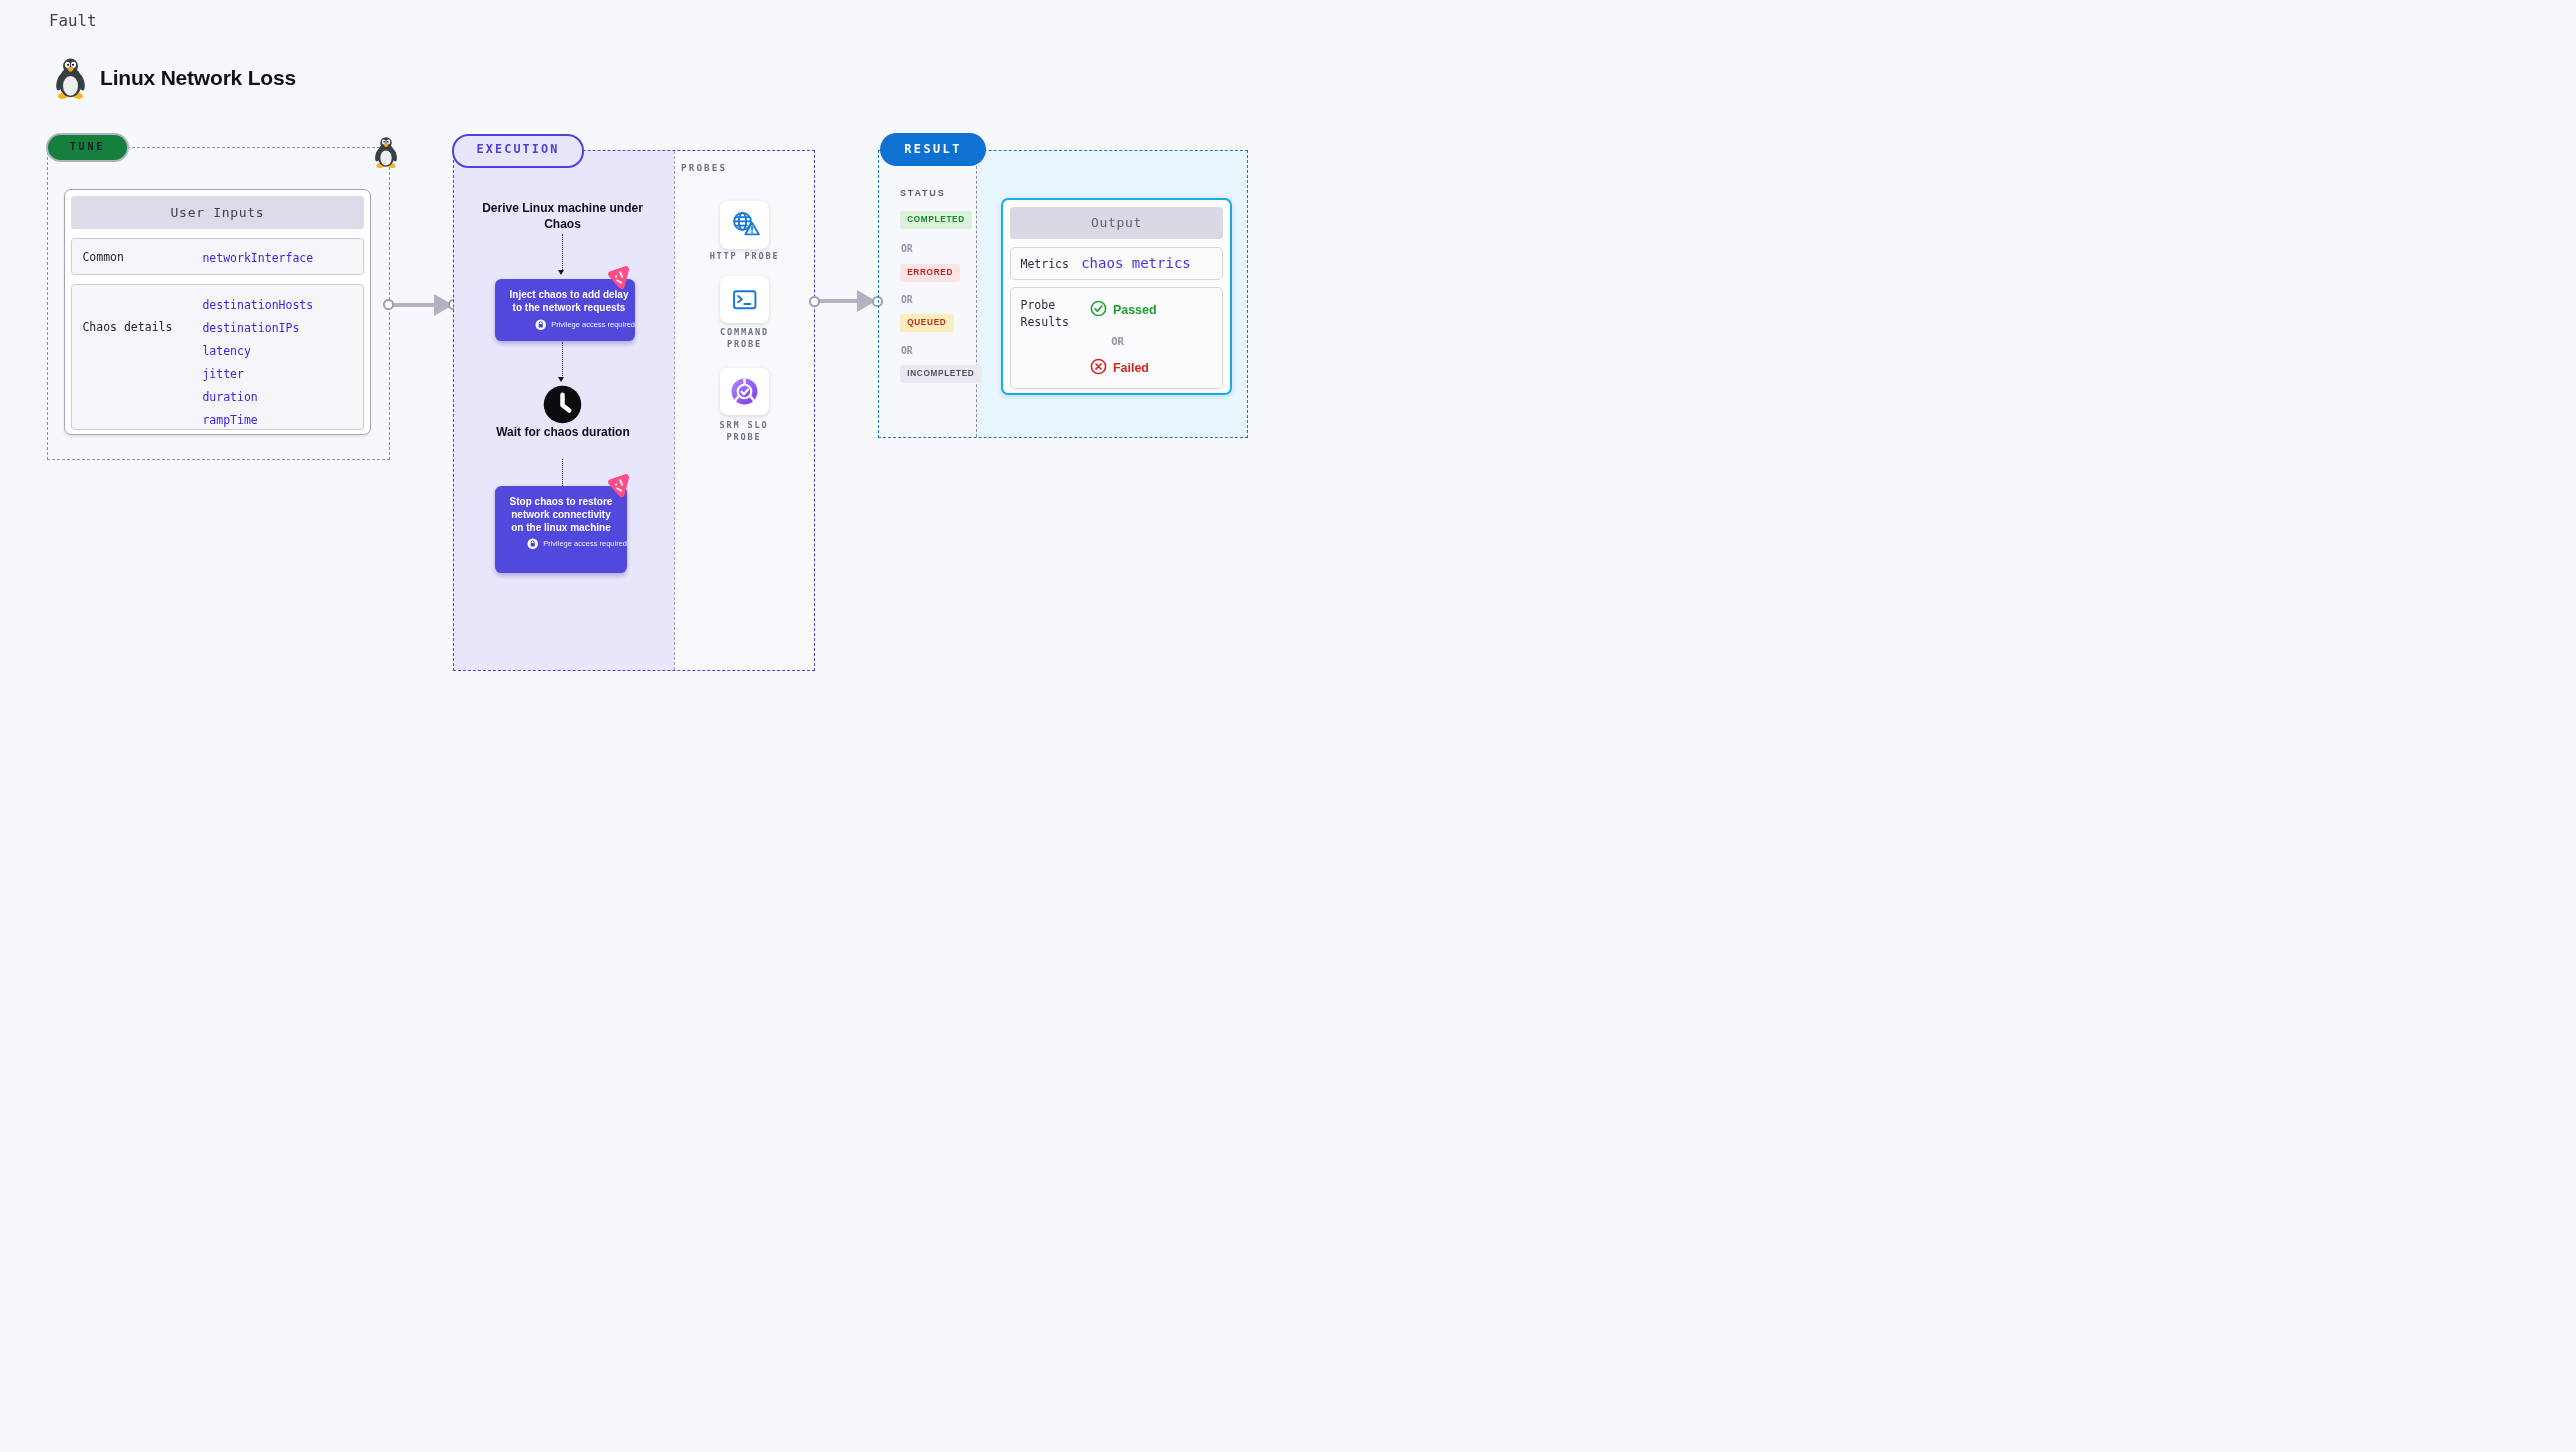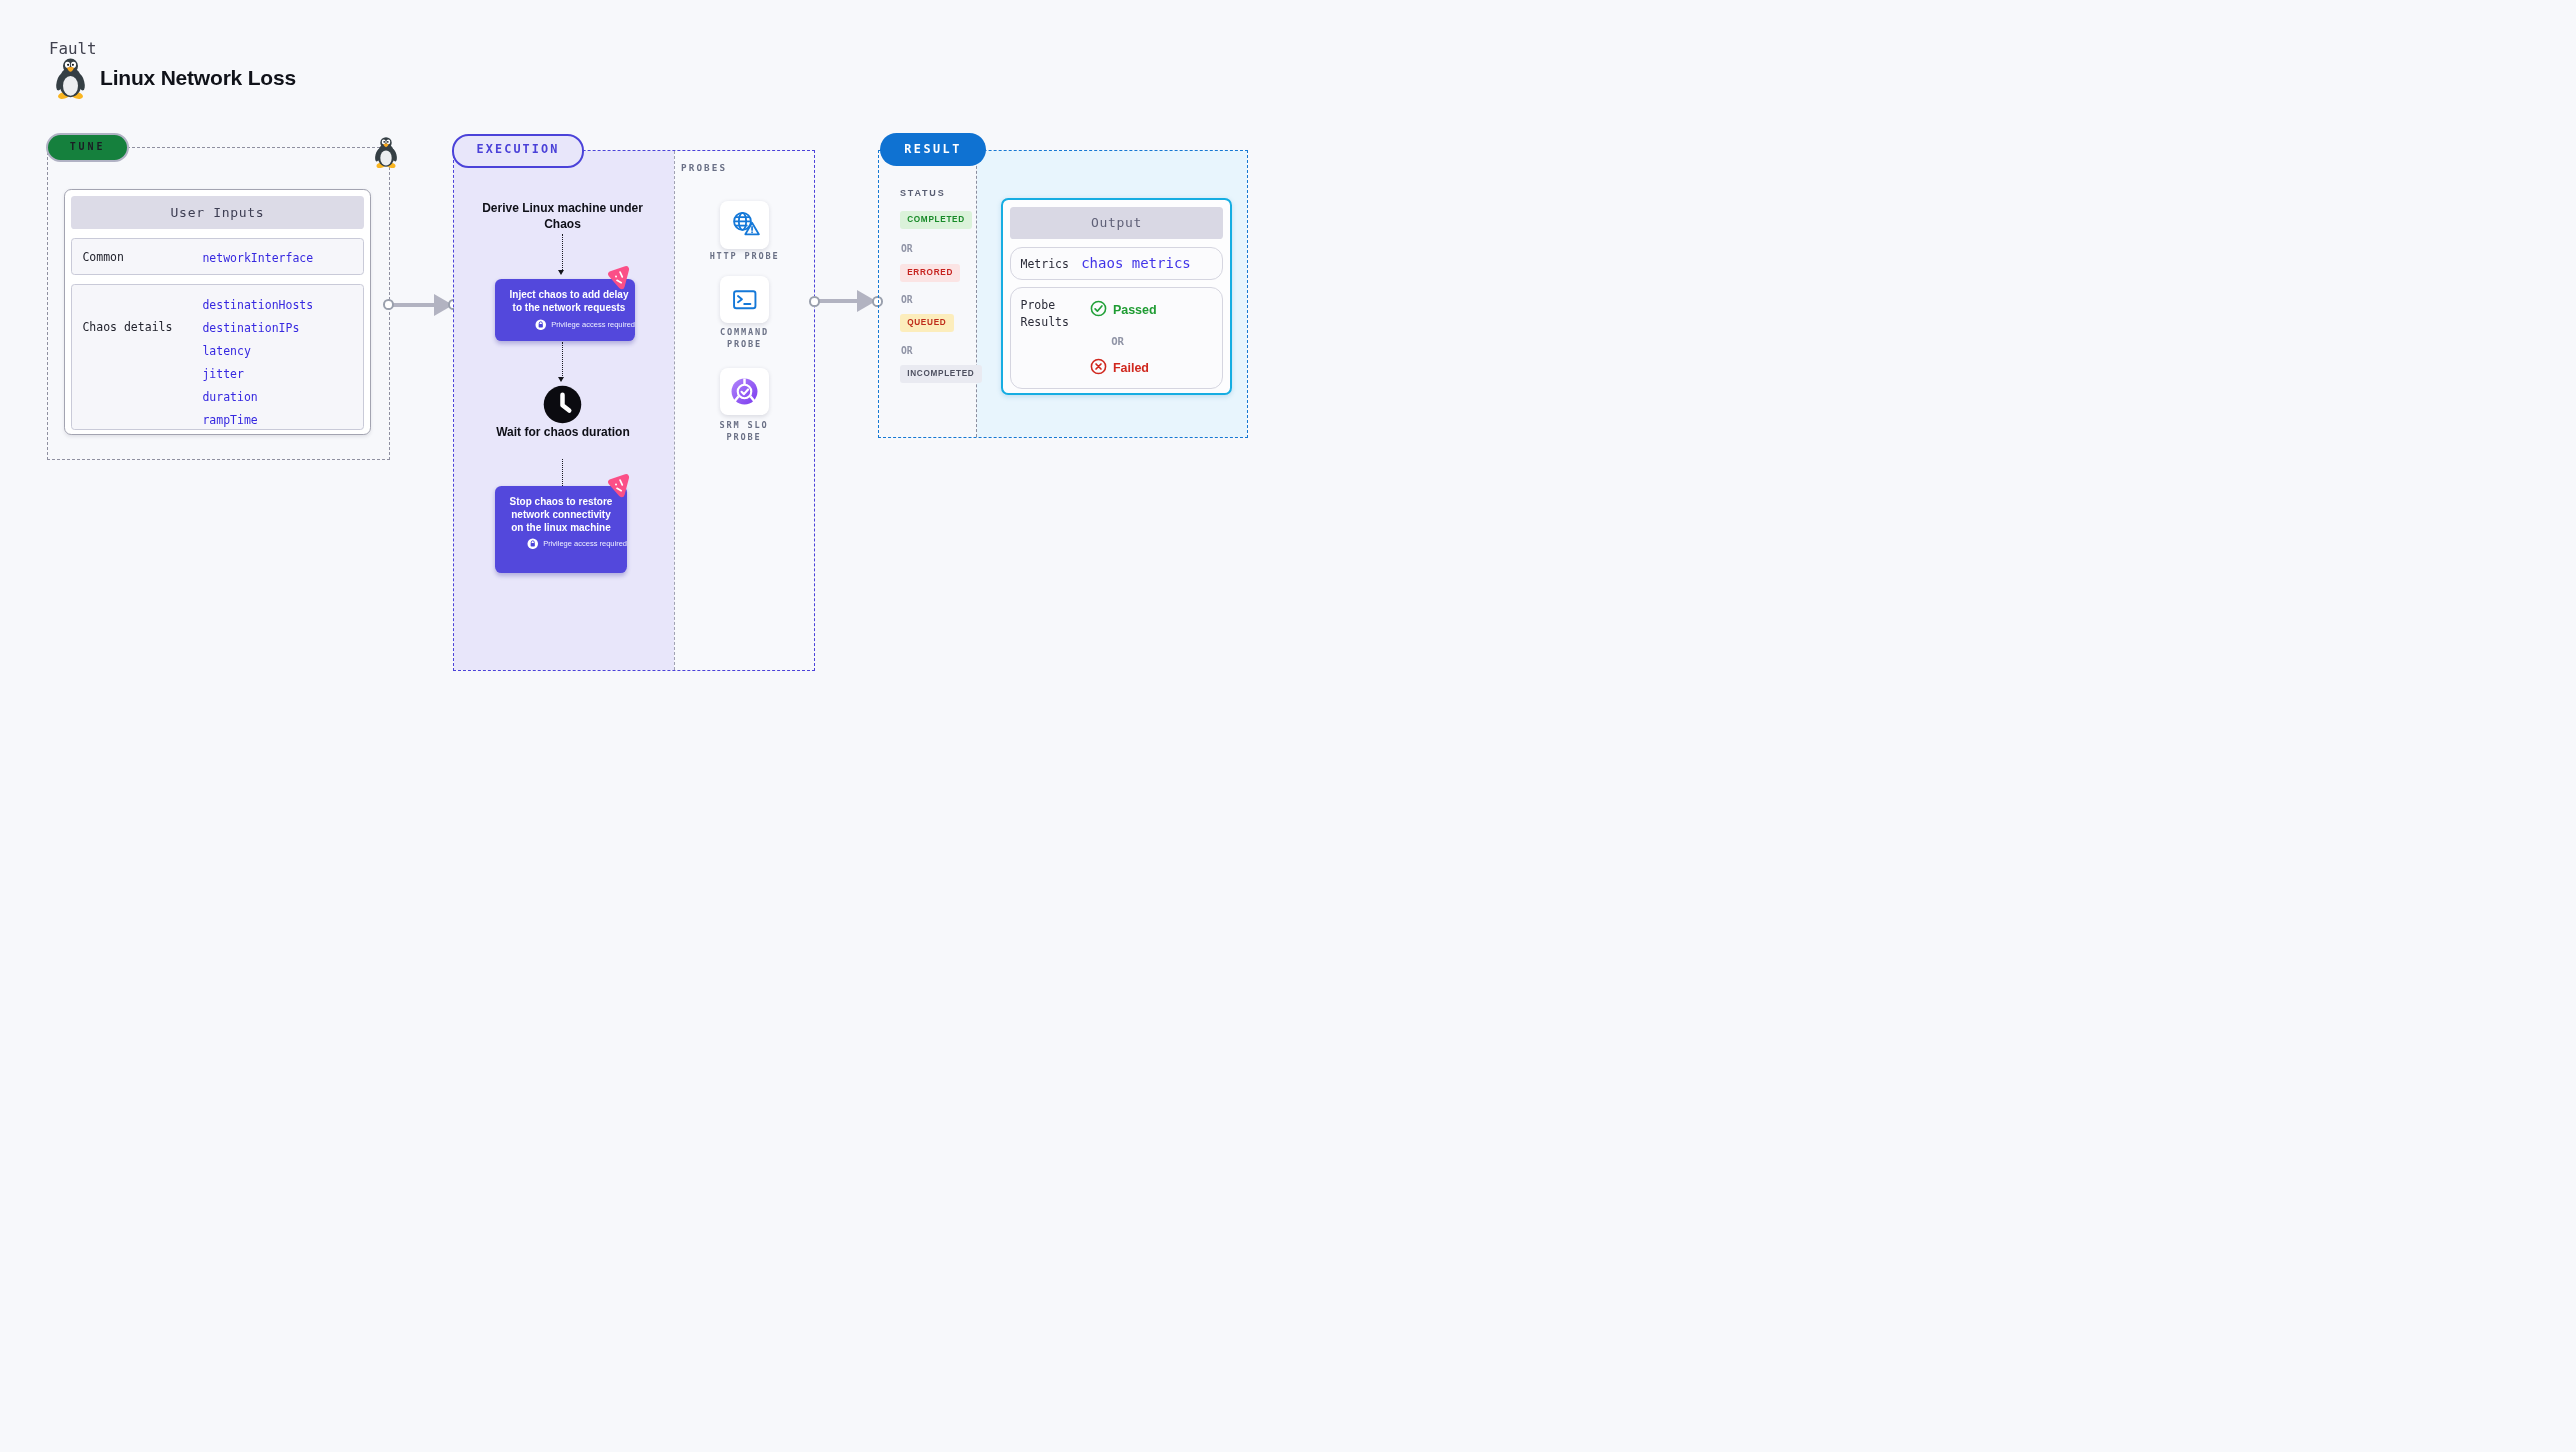--- a/index.html
+++ b/index.html
@@ -51,33 +51,33 @@
 
   
   .result-fill{position:absolute;left:98px;top:0;right:0;bottom:0;background:#e8f5fd;}
   .result-sep{position:absolute;left:97px;top:0;bottom:0;width:0;border-left:1.4px dashed #8a8d9e;}
   .status-heading{position:absolute;font-size:9px;font-weight:bold;letter-spacing:1.8px;color:#585d72;}
   .status-badge{position:absolute;display:inline-block;padding:4.3px 7.2px;border-radius:2.9px;font-size:8.2px;font-weight:bold;letter-spacing:0.7px;}
   .or-label{position:absolute;font-family:"DejaVu Sans Mono",monospace;font-weight:bold;font-size:9.7px;color:#9094a6;}
 
   .output-card{position:absolute;background:#fdfdfe;border:2.1px solid #16ade2;border-radius:7.2px;box-shadow:0 1.4px 5px rgba(20,120,180,.18);padding:7.2px;box-sizing:border-box;}
   .output-header{height:31.5px;background:#d9d8e4;border-radius:3.6px;text-align:center;line-height:31.5px;font-family:"DejaVu Sans Mono",monospace;font-size:13px;color:#5e5f76;letter-spacing:0.7px;}
-  .output-row{position:relative;border:1.1px solid #d5d5e0;border-radius:12px;background:#fbfbfd;margin-top:7.9px;box-sizing:border-box;}
+  .output-row{position:relative;border:1.1px solid #d5d5e0;border-radius:5px;background:#fbfbfd;margin-top:7.9px;box-sizing:border-box;}
   .output-label{position:absolute;font-family:"DejaVu Sans Mono",monospace;font-size:11.5px;color:#2b2c39;line-height:16.5px;}
   .output-value{position:absolute;font-family:"DejaVu Sans Mono",monospace;font-size:14px;color:#4134e8;}
   .verdict{position:absolute;display:flex;align-items:flex-end;gap:5.7px;font-size:12.5px;font-weight:bold;}
   .passed{color:#1f9c33;}
   .failed{color:#d0271e;}
 </style>
 </head>
 <body>
 
 <div class="canvas">
 
-  <div class="abs kicker" style="left:49px;top:11px;margin-top:28px;">Fault</div>
+  <div class="abs kicker" style="left:49px;top:11px;">Fault</div>
 
   <svg class="abs" style="left:52px;top:57px;" width="37" height="42" viewBox="0 0 60 70">
     <ellipse cx="12.5" cy="42" rx="5.5" ry="14" fill="#353f44" transform="rotate(14 12.5 42)"></ellipse>
     <ellipse cx="47.5" cy="42" rx="5.5" ry="14" fill="#353f44" transform="rotate(-14 47.5 42)"></ellipse>
     <ellipse cx="19" cy="64" rx="10" ry="5.5" fill="#f9b521" transform="rotate(-16 19 64)"></ellipse>
     <ellipse cx="41" cy="64" rx="10" ry="5.5" fill="#f9b521" transform="rotate(16 41 64)"></ellipse>
     <ellipse cx="30" cy="42" rx="19" ry="25" fill="#353f44"></ellipse>
     <circle cx="30" cy="15" r="12.5" fill="#353f44"></circle>
     <ellipse cx="30" cy="48" rx="12.5" ry="16.5" fill="#eceef0"></ellipse>
     <ellipse cx="25" cy="13" rx="4.3" ry="5.2" fill="#ffffff"></ellipse>

